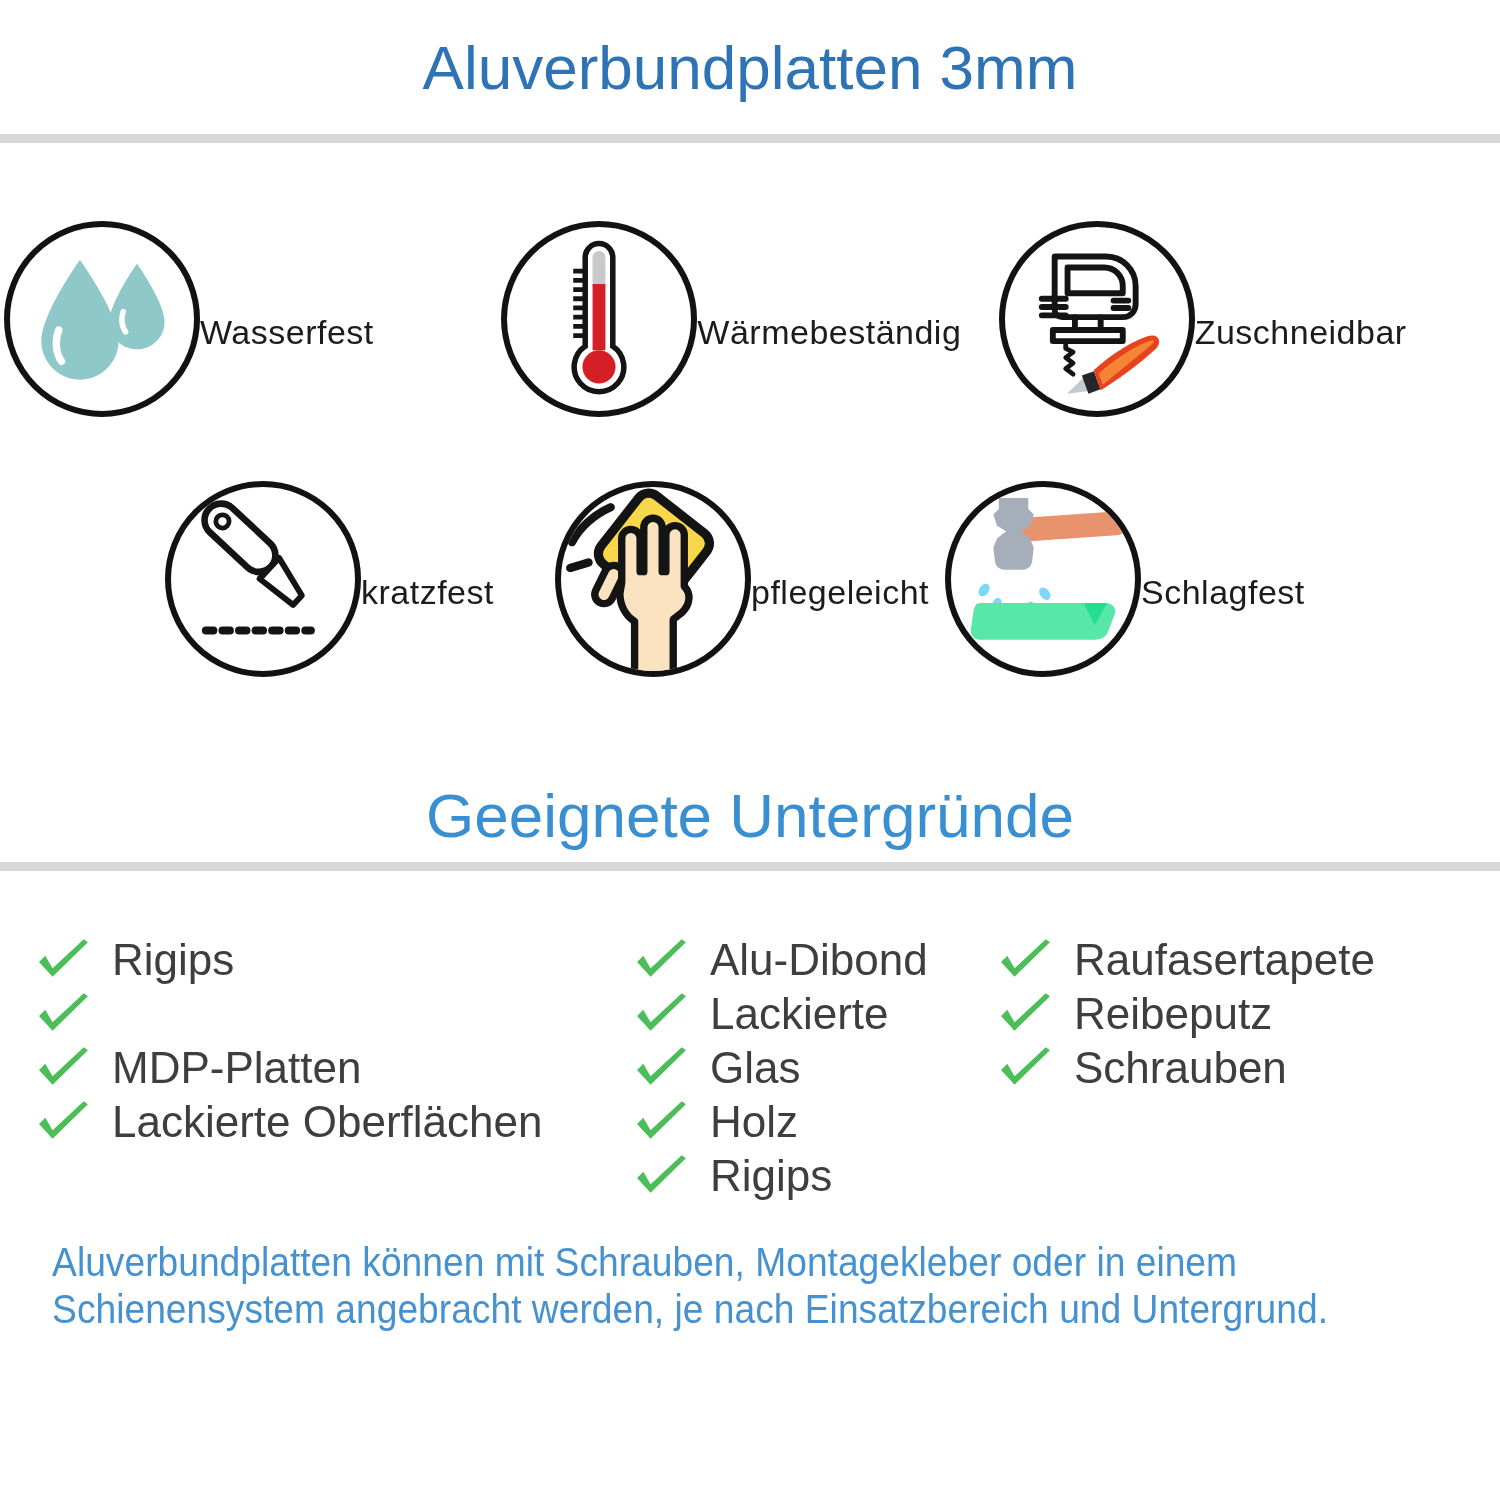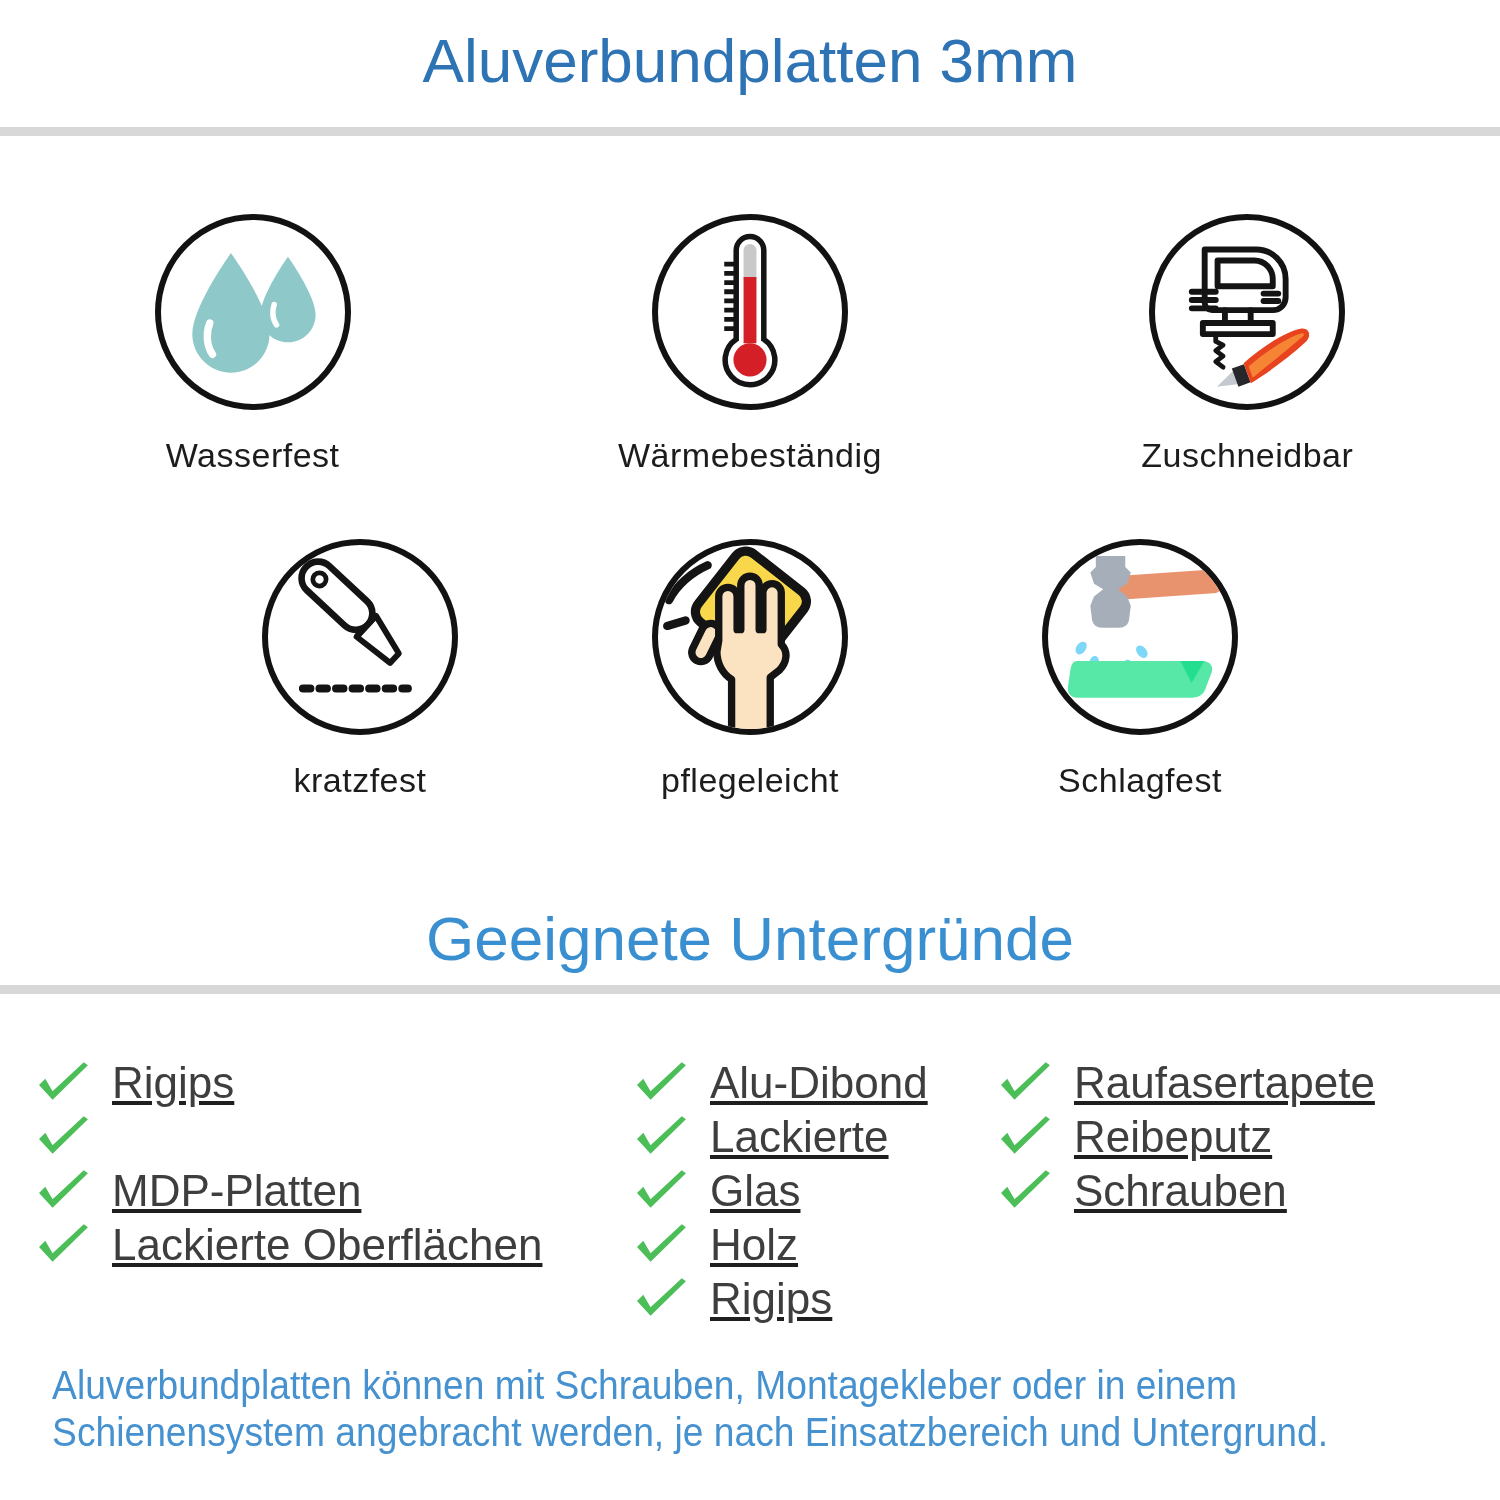--- a/index.html
+++ b/index.html
@@ -5,46 +5,46 @@
   html,body{margin:0;padding:0;}
   body{
     width:1500px;height:1500px;background:#ffffff;
     font-family:"Liberation Sans", sans-serif;
     color:#1f1f1f;overflow:hidden;
   }
   .title{
     text-align:center;font-size:62px;line-height:1.05;font-weight:400;
     letter-spacing:0px;
   }
-  .title1{color:#2e74b5;padding-top:28px;}
+  .title1{color:#2e74b5;padding-top:28px;margin-top:7px;}
   .title2{color:#3a8fd1;margin-top:106px;}
   .divider{height:9px;background:#d8d8d8;width:100%;}
   .divider1{margin-top:34px;}
   .divider2{margin-top:14px;}
 
   .feat-row{display:flex;}
   .feat-row1{margin-top:78px;padding:0 4px;}
   .feat-row2{margin-top:64px;width:1170px;margin-left:auto;margin-right:auto;}
-  .feat{flex:1;display:flex;flex-direction:column;align-items:center;}
+  .feat{flex:1;display:flex;flex-direction:row;align-items:center;}
   .icon-circle{
     width:184px;height:184px;border:6px solid #121212;border-radius:50%;
     background:#fff;overflow:hidden;position:relative;
   }
   .icon-circle svg{position:absolute;inset:0;width:100%;height:100%;}
   .feat-label{
     margin-top:26px;font-size:34px;letter-spacing:0.5px;color:#1c1c1c;
     white-space:nowrap;
   }
 
   .checklist{position:relative;height:272px;margin-top:62px;}
   .check-col{position:absolute;top:0;}
   .col-0{left:38px;}
   .col-1{left:636px;}
   .col-2{left:1000px;}
-  .check-item{display:flex;align-items:center;height:54px;text-decoration:underline;}
+  .check-item{display:flex;align-items:center;height:54px;}
   .check-item svg{width:52px;height:42px;flex:0 0 auto;}
   .check-item span{
     margin-left:22px;font-size:44px;color:#3e3e3e;white-space:nowrap;
   }
 
   .footer{
     margin-top:34px;padding-left:56px;
     font-size:40px;line-height:1.18;color:#4691cf;
     white-space:pre-line;
     transform:scaleX(0.93);transform-origin:left top;

